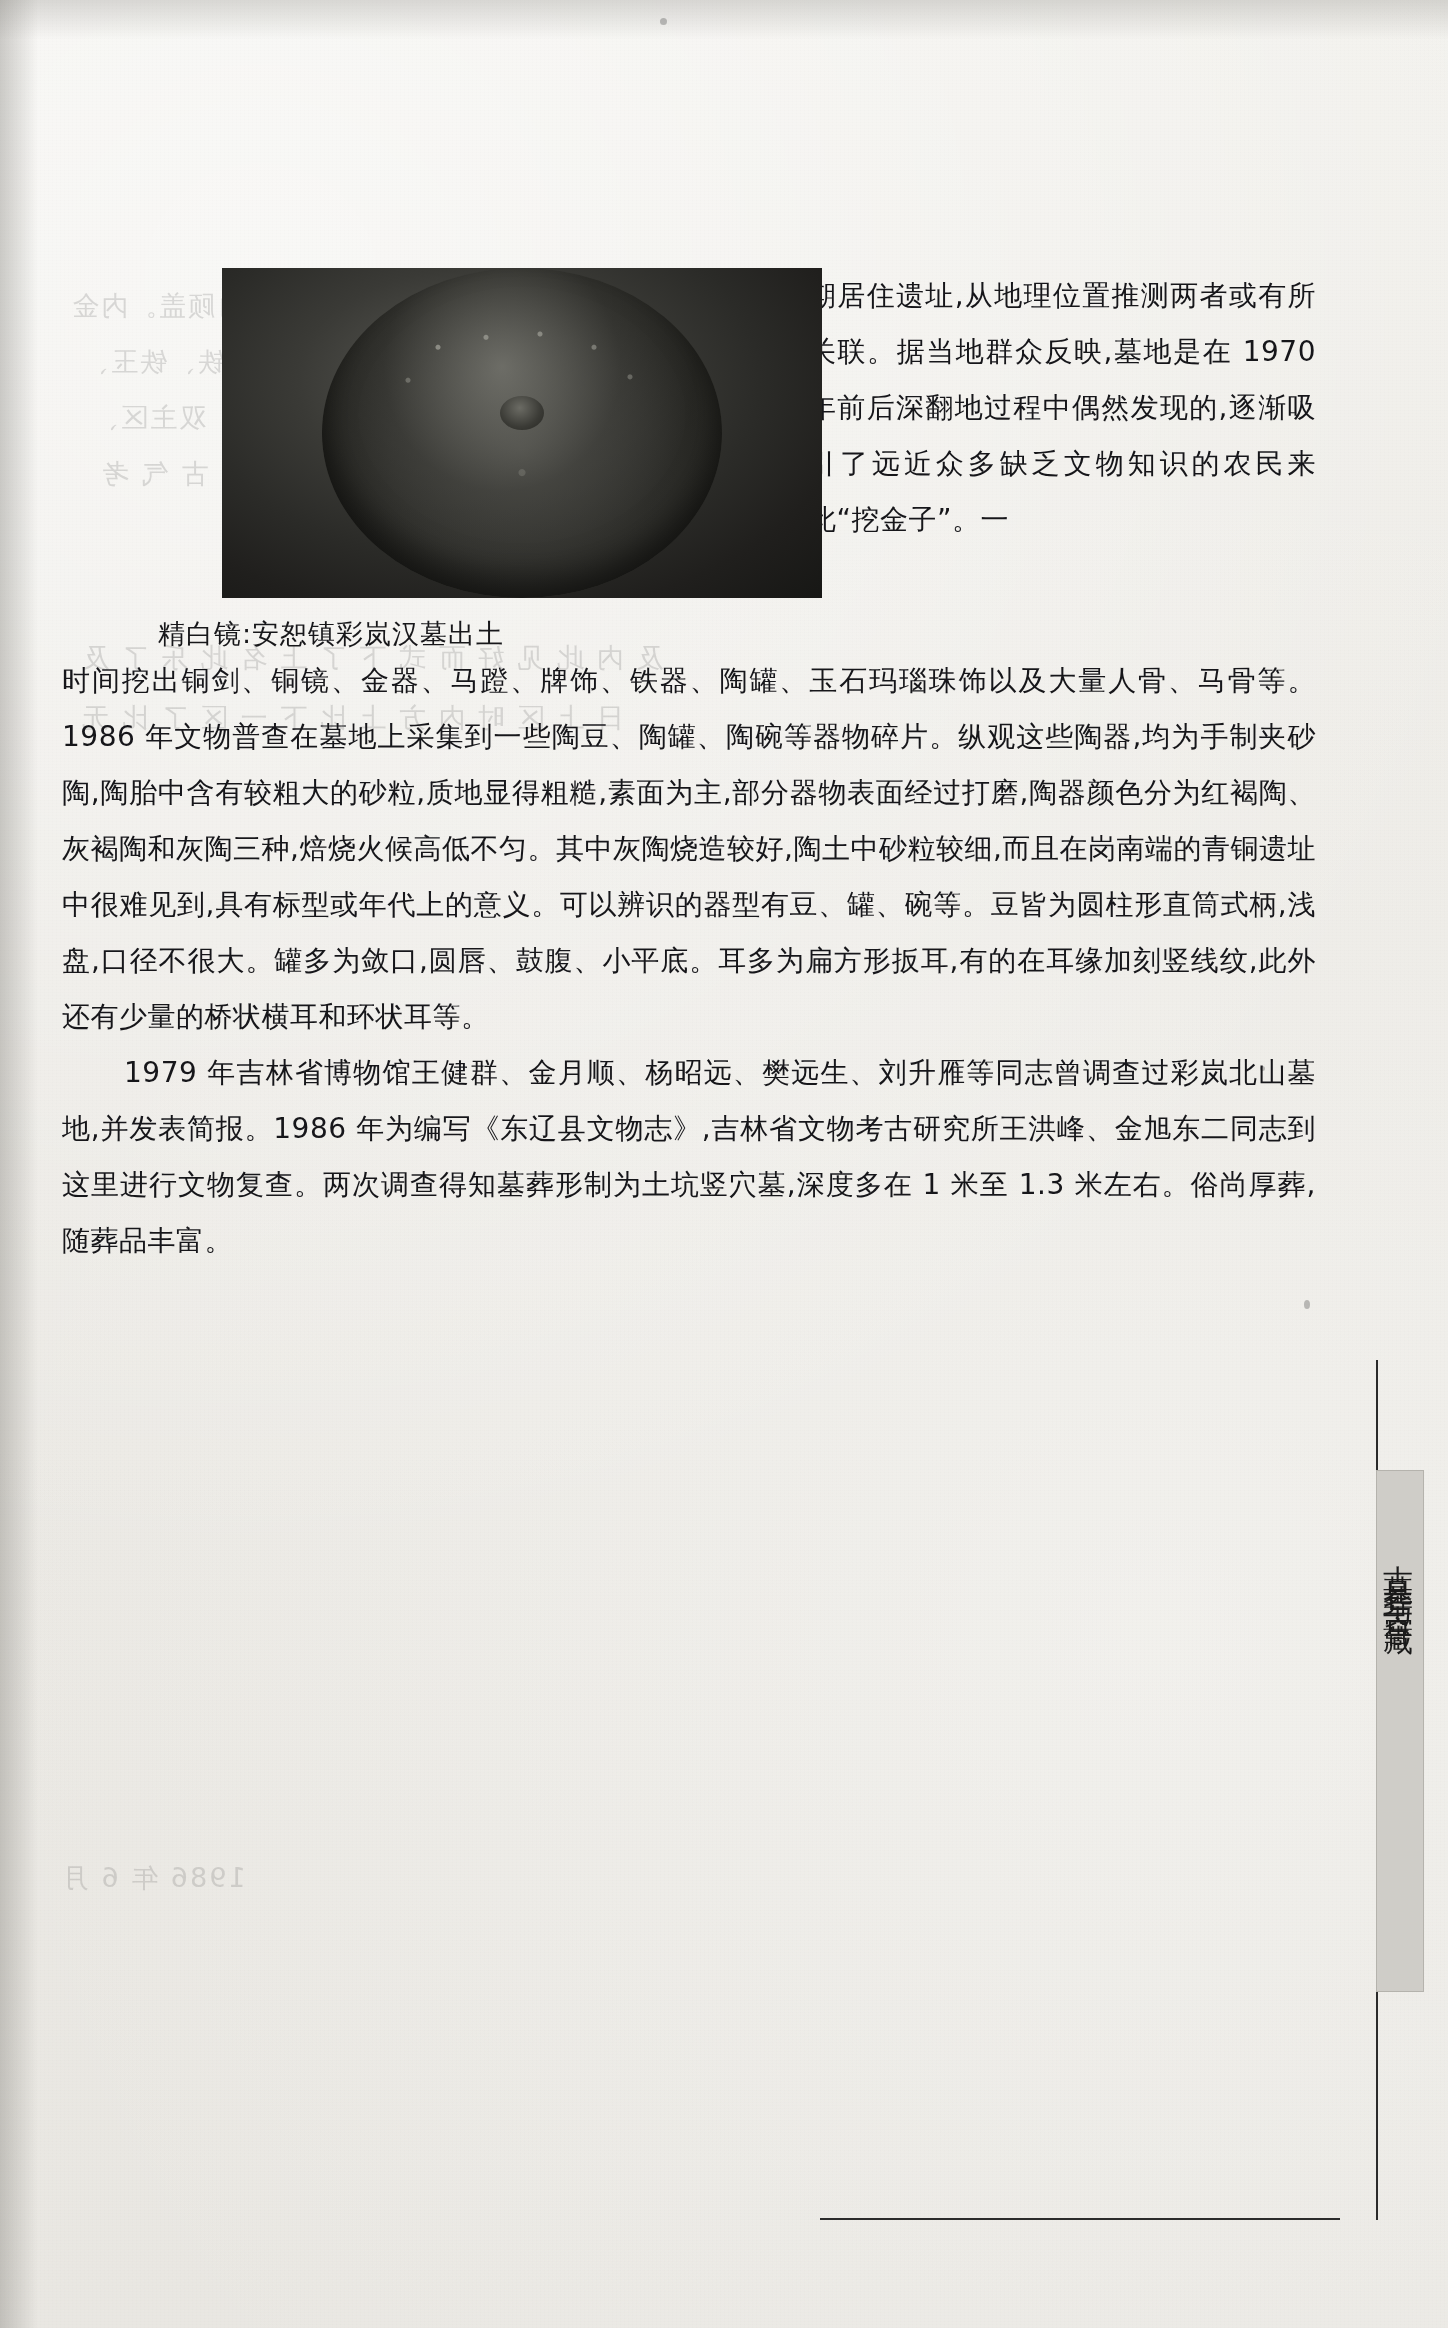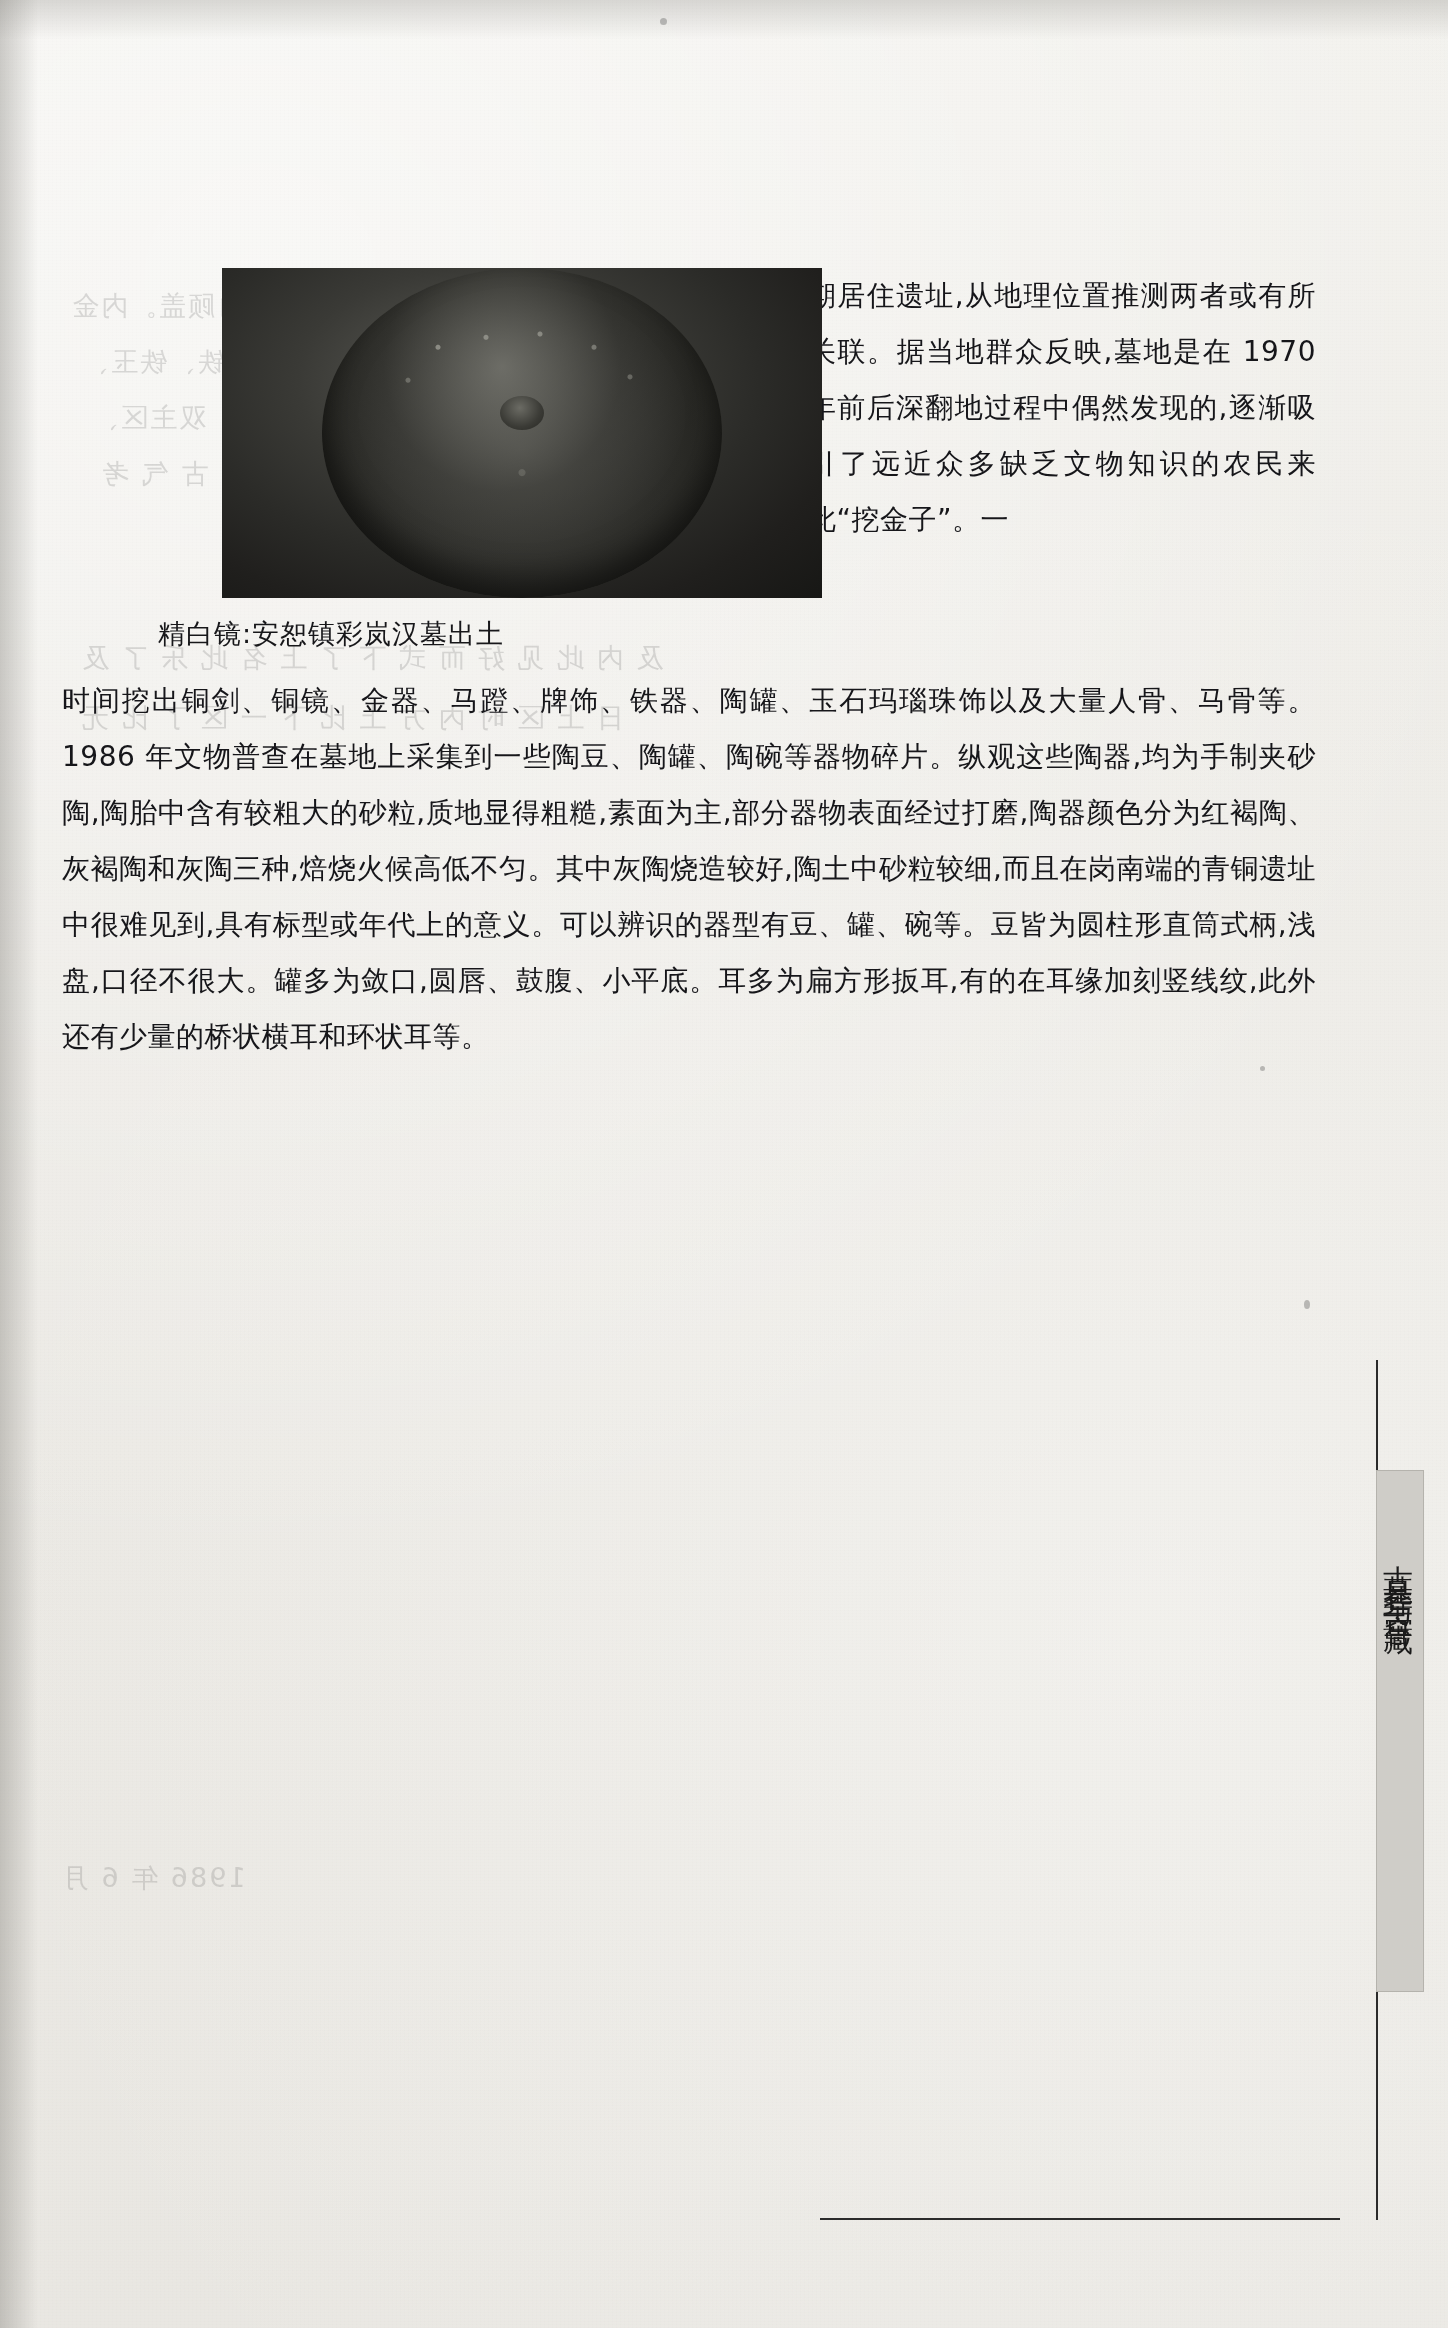--- a/index.html
+++ b/index.html
@@ -49,21 +49,21 @@
     letter-spacing: 2px;
     transform: scaleX(-1);
     white-space: nowrap;
     font-family: "DejaVu Sans", "Liberation Sans", sans-serif;
     pointer-events: none;
   }
 
   .figure-block {
     float: left;
     width: 720px;
-    margin: 0 26px 21px 0;
+    margin: 0 26px 1px 0;
   }
   .photo {
     position: relative;
     width: 600px;
     height: 330px;
     margin: 0 0 0 160px;
     background: radial-gradient(ellipse at 42% 34%, #5d5d58 0%, #3a3a36 36%, #2b2b28 58%, #201f1d 78%, #171715 100%);
   }
   .photo .disc {
     position: absolute;
@@ -222,20 +222,21 @@
       </div>
       <div class="caption">精白镜:安恕镇彩岚汉墓出土</div>
     </div>
 
     <div class="col-right">
       <p class="body">期居住遗址,从地理位置推测两者或有所关联。据当地群众反映,墓地是在 1970 年前后深翻地过程中偶然发现的,逐渐吸引了远近众多缺乏文物知识的农民来此“挖金子”。一</p>
     </div>
 
     <p class="body after-figure">时间挖出铜剑、铜镜、金器、马蹬、牌饰、铁器、陶罐、玉石玛瑙珠饰以及大量人骨、马骨等。1986 年文物普查在墓地上采集到一些陶豆、陶罐、陶碗等器物碎片。纵观这些陶器,均为手制夹砂陶,陶胎中含有较粗大的砂粒,质地显得粗糙,素面为主,部分器物表面经过打磨,陶器颜色分为红褐陶、灰褐陶和灰陶三种,焙烧火候高低不匀。其中灰陶烧造较好,陶土中砂粒较细,而且在岗南端的青铜遗址中很难见到,具有标型或年代上的意义。可以辨识的器型有豆、罐、碗等。豆皆为圆柱形直筒式柄,浅盘,口径不很大。罐多为敛口,圆唇、鼓腹、小平底。耳多为扁方形扳耳,有的在耳缘加刻竖线纹,此外还有少量的桥状横耳和环状耳等。</p>
 
+    <p class="body indent">1979 年吉林省博物馆王健群、金月顺、杨昭远、樊远生、刘升雁等同志曾调查过彩岚北山墓地,并发表简报。1986 年为编写《东辽县文物志》,吉林省文物考古研究所王洪峰、金旭东二同志到这里进行文物复查。两次调查得知墓葬形制为土坑竖穴墓,深度多在 1 米至 1.3 米左右。俗尚厚葬,随葬品丰富。</p>
 
   </div>
 
   <div class="side-rule"></div>
   <div class="side-tab">
     <span>古墓葬与古窖藏</span>
   </div>
 
   <div class="foot-rule"></div>
 

